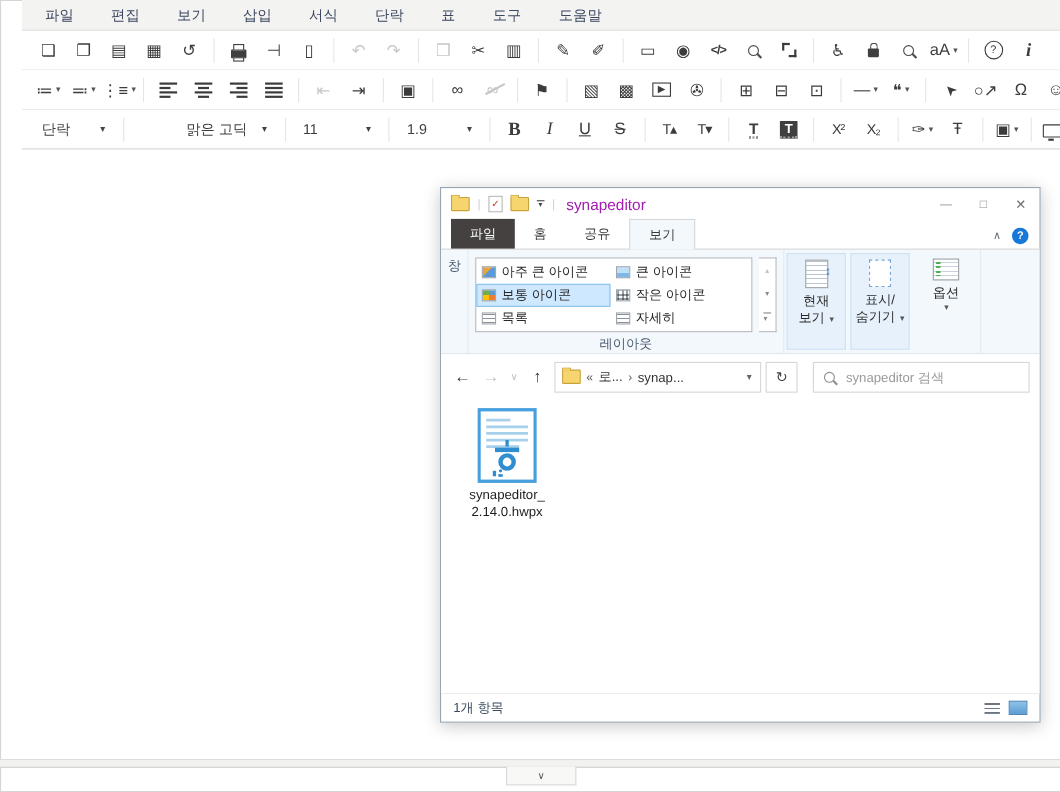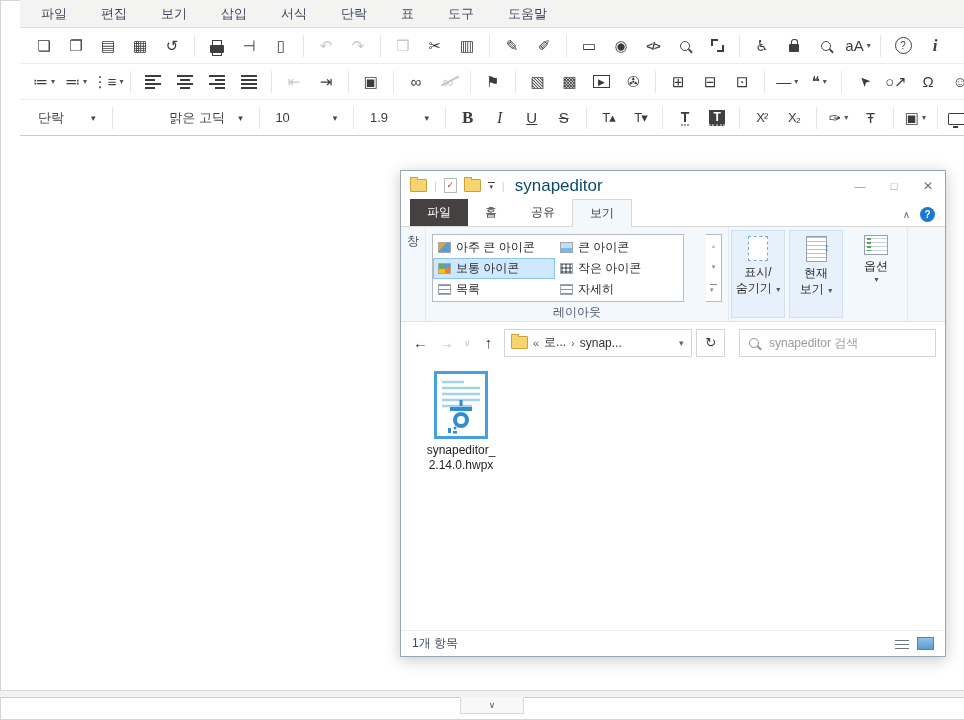--- a/index.html
+++ b/index.html
@@ -59,41 +59,41 @@
 
   
   .doc{height:554px;background:#fff;}
   .hstrip{position:absolute;left:0;right:0;top:690px;height:6px;background:#f2f2f0;border-top:1px solid #dcdcdc;border-bottom:1px solid #cfcfcf;}
   .collapse-tab{position:absolute;left:50%;transform:translateX(-50%);top:697px;width:62px;height:16px;background:#f8f8f6;border:1px solid #d9d9d9;border-top:none;display:flex;align-items:center;justify-content:center;font-size:9px;color:#555;}
 
   
   .xwin{position:absolute;left:400px;top:170px;width:546px;height:487px;background:#fff;border:1px solid #97a6b5;box-shadow:0 3px 14px rgba(0,0,0,.22);display:flex;flex-direction:column;font-size:12px;color:#2b2b2b;box-sizing:border-box;}
   .xtitle{height:29px;display:flex;align-items:center;padding-left:9px;gap:7px;flex:none;}
   .xtitle .tsep{color:#d0d0d0;font-size:11px;}
-  .xtitle-text{color:#0c4a6e;font-size:17px;margin-left:3px;}
+  .xtitle-text{color:#a21caf;font-size:14px;margin-left:3px;}
   .wctrl{margin-left:auto;display:flex;align-items:center;}
   .wbtn{width:34px;text-align:center;color:#8f8f8f;font-size:11px;}
   .wbtn.cl{color:#6e6e6e;font-size:12px;}
   .ic-folder{width:15px;height:11px;background:#f6d56f;border:1px solid #caa23c;border-radius:1px;position:relative;display:inline-block;}
   .ic-folder::before{content:"";position:absolute;top:-3.5px;left:-1px;width:6px;height:2.5px;background:#f6d56f;border:1px solid #caa23c;border-bottom:none;border-radius:1px 1px 0 0;}
   .ic-check{width:11px;height:13px;border:1px solid #b8b8b8;background:#fff;color:#c0392b;font-size:9px;line-height:12px;text-align:center;display:inline-block;}
   .qat-caret{display:inline-flex;flex-direction:column;align-items:center;font-size:7px;color:#444;line-height:4px;}
   .qat-caret::before{content:"";width:7px;height:1.5px;background:#444;margin-bottom:2px;}
 
   .xtabs{height:26px;display:flex;align-items:flex-end;flex:none;position:relative;z-index:2;}
   .xtab{padding:5px 17px;font-size:12px;color:#3a3a3a;}
   .xtab.t-file{background:#454140;color:#fff;margin-left:9px;}
   .xtab.t-active{background:#f3f8fc;border:1px solid #d8d8d8;border-bottom:none;margin-bottom:-1px;}
   .tabs-right{margin-left:auto;display:flex;align-items:center;gap:10px;padding:0 10px 4px 0;}
   .rbn-collapse{color:#5f6a75;font-size:10px;}
   .help-circ{width:15px;height:15px;border-radius:50%;background:#1878d8;color:#fff;font-size:10px;font-weight:bold;display:inline-flex;align-items:center;justify-content:center;}
 
   .ribbon{background:#f3f8fc;border-top:1px solid #d8d8d8;border-bottom:1px solid #e0e4e9;display:flex;height:94px;flex:none;align-items:stretch;}
   .rgroup{display:flex;flex-direction:column;border-right:1px solid #e3e9f0;padding:4px 6px 0 6px;}
-  .rg-body{display:flex;flex:1;align-items:flex-start;gap:22px;}
+  .rg-body{display:flex;flex:1;align-items:flex-start;gap:6px;}
   .rg-label{text-align:center;color:#4a5a6e;font-size:12px;padding:2px 0 3px 0;}
   .bigbtn{display:flex;flex-direction:column;align-items:center;gap:3px;padding:3px 5px;}
   .ic-nav{width:26px;height:21px;border:1px solid #9aa0a6;background:linear-gradient(90deg,#3a96dd 0 9px,#fff 9px);display:inline-block;}
   .bb-l1,.bb-l2{font-size:12px;color:#2b2b2b;line-height:14px;text-align:center;display:block;}
   .smallcol{display:flex;flex-direction:column;gap:7px;padding-top:4px;}
   .ic-pane{width:17px;height:13px;border:1px solid #9aa0a6;background:linear-gradient(90deg,#fff 0 9px,#3a96dd 9px);display:inline-block;}
   .ic-pane.p2{background:linear-gradient(90deg,#fff 0 9px,#7db8e8 9px);}
   .layoutbox{width:250px;height:66px;background:#fff;border:1px solid #b6bac0;margin-top:3px;display:grid;grid-template-columns:122px 1fr;grid-auto-rows:21px;align-content:center;}
   .lo{display:flex;align-items:center;gap:5px;padding:0 4px;font-size:12px;color:#262626;border:1px solid transparent;box-sizing:border-box;}
   .lo.selected{background:#cde8ff;border-color:#88c3ee;text-align:center;}
@@ -601,21 +601,21 @@
         <span class="caret">▾</span>
       </span>
 
       <span class="tbi sep">
         
         
         
       </span>
 
       <span class="tbi sel w-size">
-        <span class="lbl">10</span>
+        <span class="lbl">11</span>
         <span class="g"></span>
         <span class="caret">▾</span>
       </span>
 
       <span class="tbi sep">
         
         
         
       </span>
 
@@ -835,33 +835,33 @@
           <div class="lo-scroll">
             <span class="lo-up">▴</span>
             <span>▾</span>
             <span class="lo-more">▾</span>
           </div>
         </div>
         <div class="rg-label">레이아웃</div>
       </div>
 
       <div class="bluepanel">
+        <span class="ic-cv"></span>
+        <span class="bb-l1">현재</span>
+        <span class="bb-l2">
+          <span>보기</span>
+          <span class="caret">▾</span>
+        </span>
+      </div>
+
+      <div class="bluepanel">
         <span class="ic-sh"></span>
         <span class="bb-l1">표시/</span>
         <span class="bb-l2">
           <span>숨기기</span>
-          <span class="caret">▾</span>
-        </span>
-      </div>
-
-      <div class="bluepanel">
-        <span class="ic-cv"></span>
-        <span class="bb-l1">현재</span>
-        <span class="bb-l2">
-          <span>보기</span>
           <span class="caret">▾</span>
         </span>
       </div>
 
       <div class="plainbtn">
         <span class="ic-opt"></span>
         <span class="bb-l1">옵션</span>
         <span class="caret">▾</span>
       </div>
 

